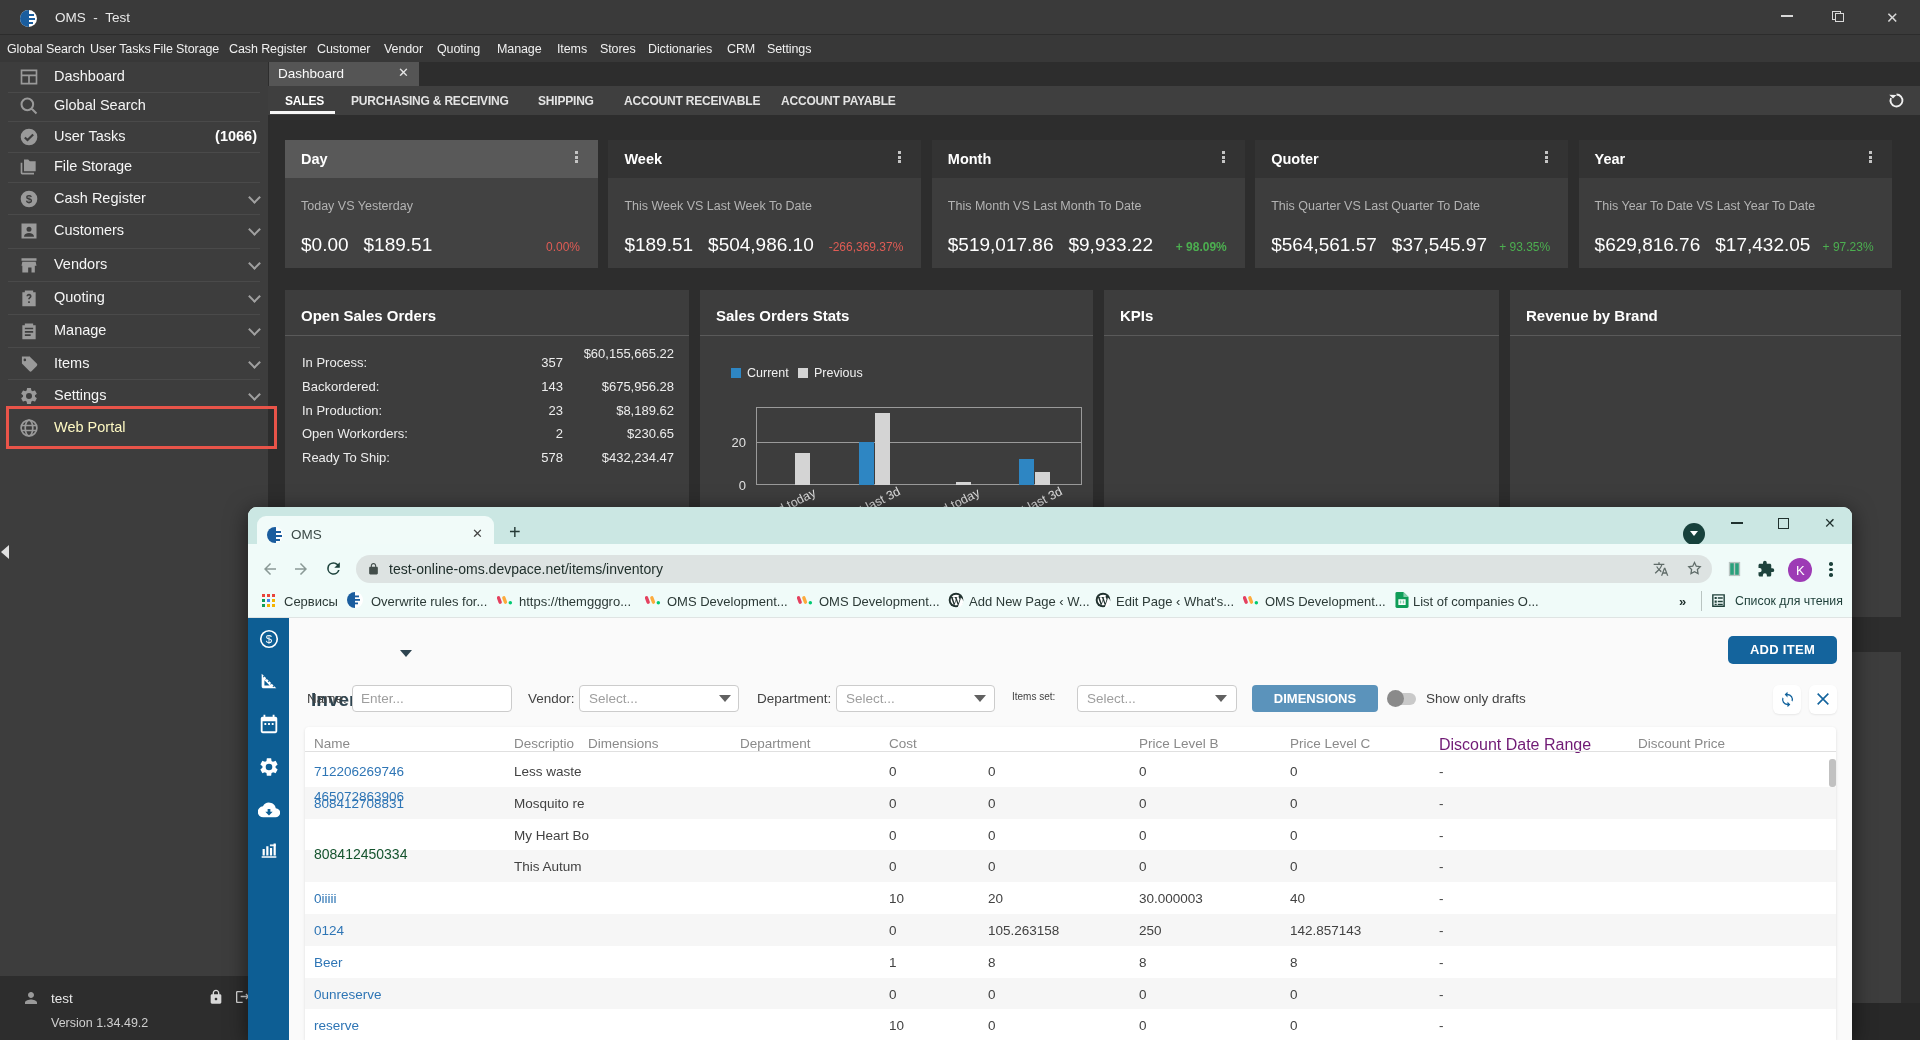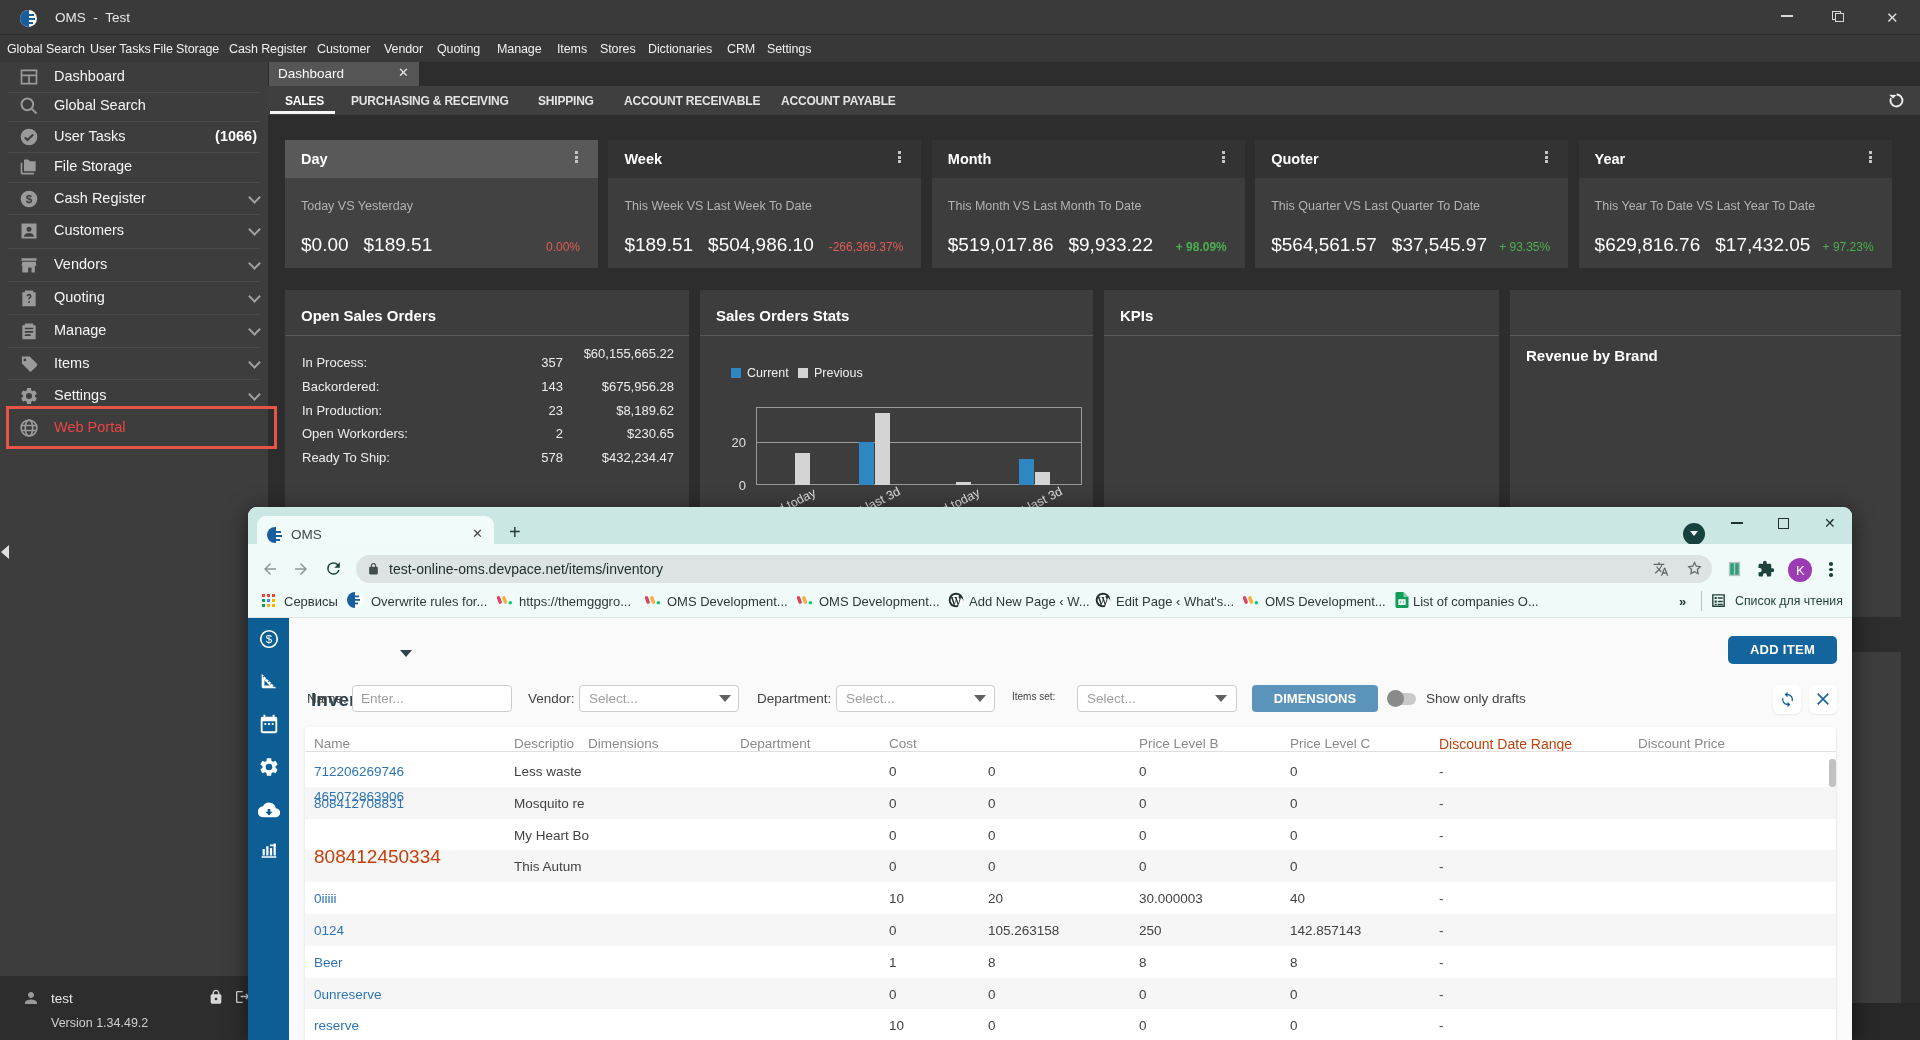--- a/index.html
+++ b/index.html
@@ -114,21 +114,21 @@
     <svg class="abs" style="left:19px;top:386px;" width="20" height="20" viewBox="0 0 24 24">
       <path fill="#9a9a9a" d="M19.14 12.94c.04-.3.06-.61.06-.94 0-.32-.02-.64-.07-.94l2.03-1.58c.18-.14.23-.41.12-.61l-1.92-3.32c-.12-.22-.37-.29-.59-.22l-2.39.96c-.5-.38-1.03-.7-1.62-.94L14.4 2.81c-.04-.24-.24-.41-.48-.41h-3.84c-.24 0-.43.17-.47.41L9.25 5.35c-.59.24-1.13.57-1.62.94l-2.39-.96c-.22-.08-.47 0-.59.22L2.74 8.87c-.12.21-.08.47.12.61l2.03 1.58c-.05.3-.09.63-.09.94s.02.64.07.94l-2.03 1.58c-.18.14-.23.41-.12.61l1.92 3.32c.12.22.37.29.59.22l2.39-.96c.5.38 1.03.7 1.62.94l.36 2.54c.05.24.24.41.48.41h3.84c.24 0 .44-.17.47-.41l.36-2.54c.59-.24 1.13-.56 1.62-.94l2.39.96c.22.08.47 0 .59-.22l1.92-3.32c.12-.22.07-.47-.12-.61l-2.01-1.58zM12 15.6A3.6 3.6 0 1 1 12 8.4a3.6 3.6 0 0 1 0 7.2z"></path>
     </svg>
     <div class="abs" style="left:54px;top:387px;color:#f5f5f5;font-size:14.5px;">Settings</div>
     <div class="abs" style="left:250px;top:390px;width:9px;height:9px;border-right:2px solid #a0a0a0;border-bottom:2px solid #a0a0a0;transform:rotate(45deg);"></div>
     <svg class="abs" style="left:19px;top:417.5px;" width="20" height="20" viewBox="0 0 24 24">
       <circle cx="12" cy="12" r="9.5" fill="none" stroke="#9a9a9a" stroke-width="2"></circle>
       <ellipse cx="12" cy="12" rx="4.5" ry="9.5" fill="none" stroke="#9a9a9a" stroke-width="2"></ellipse>
       <path stroke="#9a9a9a" stroke-width="2" d="M3 9h18M3 15h18"></path>
     </svg>
-    <div class="abs" style="left:54px;top:418.5px;color:#ef4444;font-size:14.5px;">Web Portal</div>
+    <div class="abs" style="left:54px;top:418.5px;color:#fef9c3;font-size:14.5px;">Web Portal</div>
     <div class="abs" style="left:8px;top:91.5px;width:252px;height:1px;background:#4a4a4a;"></div>
     <div class="abs" style="left:8px;top:121.4px;width:252px;height:1px;background:#4a4a4a;"></div>
     <div class="abs" style="left:8px;top:152.1px;width:252px;height:1px;background:#4a4a4a;"></div>
     <div class="abs" style="left:8px;top:182px;width:252px;height:1px;background:#4a4a4a;"></div>
     <div class="abs" style="left:8px;top:214.3px;width:252px;height:1px;background:#4a4a4a;"></div>
     <div class="abs" style="left:8px;top:247.5px;width:252px;height:1px;background:#4a4a4a;"></div>
     <div class="abs" style="left:8px;top:280.6px;width:252px;height:1px;background:#4a4a4a;"></div>
     <div class="abs" style="left:8px;top:313.7px;width:252px;height:1px;background:#4a4a4a;"></div>
     <div class="abs" style="left:8px;top:346.9px;width:252px;height:1px;background:#4a4a4a;"></div>
     <div class="abs" style="left:8px;top:379.2px;width:252px;height:1px;background:#4a4a4a;"></div>
@@ -203,21 +203,21 @@
     <div class="abs" style="left:285px;top:290px;width:404px;height:327px;background:#3d3d3d;"></div>
     <div class="abs" style="left:301px;top:307px;color:#fff;font-weight:bold;font-size:15px;">Open Sales Orders</div>
     <div class="abs" style="left:285px;top:335px;width:404px;height:1px;background:#5a5a5a;"></div>
     <div class="abs" style="left:700px;top:290px;width:393px;height:327px;background:#3d3d3d;"></div>
     <div class="abs" style="left:716px;top:307px;color:#fff;font-weight:bold;font-size:15px;">Sales Orders Stats</div>
     <div class="abs" style="left:700px;top:335px;width:393px;height:1px;background:#5a5a5a;"></div>
     <div class="abs" style="left:1104px;top:290px;width:395px;height:327px;background:#3d3d3d;"></div>
     <div class="abs" style="left:1120px;top:307px;color:#fff;font-weight:bold;font-size:15px;">KPIs</div>
     <div class="abs" style="left:1104px;top:335px;width:395px;height:1px;background:#5a5a5a;"></div>
     <div class="abs" style="left:1510px;top:290px;width:391px;height:327px;background:#3d3d3d;"></div>
-    <div class="abs" style="left:1526px;top:307px;color:#fff;font-weight:bold;font-size:15px;margin-top:40px;">Revenue by Brand</div>
+    <div class="abs" style="left:1526px;top:307px;color:#fff;font-weight:bold;font-size:15px;">Revenue by Brand</div>
     <div class="abs" style="left:1510px;top:335px;width:391px;height:1px;background:#5a5a5a;"></div>
     <div class="abs" style="left:302px;top:355.3px;color:#ededed;font-size:13px;">In Process:</div>
     <div class="abs" style="left:463px;top:355.3px;width:100px;text-align:right;color:#ededed;font-size:13px;">357</div>
     <div class="abs" style="left:533px;top:346px;width:141px;text-align:right;color:#ededed;font-size:13px;">$60,155,665.22</div>
     <div class="abs" style="left:302px;top:379px;color:#ededed;font-size:13px;">Backordered:</div>
     <div class="abs" style="left:463px;top:379px;width:100px;text-align:right;color:#ededed;font-size:13px;">143</div>
     <div class="abs" style="left:533px;top:379px;width:141px;text-align:right;color:#ededed;font-size:13px;">$675,956.28</div>
     <div class="abs" style="left:302px;top:402.7px;color:#ededed;font-size:13px;">In Production:</div>
     <div class="abs" style="left:463px;top:402.7px;width:100px;text-align:right;color:#ededed;font-size:13px;">23</div>
     <div class="abs" style="left:533px;top:402.7px;width:141px;text-align:right;color:#ededed;font-size:13px;">$8,189.62</div>
@@ -436,21 +436,21 @@
       </svg>
       <div class="abs" style="left:305px;top:727px;width:1531px;height:313px;background:#fff;border-radius:4px 4px 0 0;box-shadow:0 1px 3px rgba(0,0,0,0.12);"></div>
       <div class="abs" style="left:314px;top:736px;color:#8a8a8a;font-size:13.5px;">Name</div>
       <div class="abs" style="left:514px;top:736px;color:#8a8a8a;font-size:13.5px;">Descriptio</div>
       <div class="abs" style="left:588px;top:736px;color:#8a8a8a;font-size:13.5px;">Dimensions</div>
       <div class="abs" style="left:740px;top:736px;color:#8a8a8a;font-size:13.5px;">Department</div>
       <div class="abs" style="left:889px;top:736px;color:#8a8a8a;font-size:13.5px;">Cost</div>
       <div class="abs" style="left:988px;top:736px;color:#8a8a8a;font-size:13.5px;margin-top:48px;">Price Level A</div>
       <div class="abs" style="left:1139px;top:736px;color:#8a8a8a;font-size:13.5px;">Price Level B</div>
       <div class="abs" style="left:1290px;top:736px;color:#8a8a8a;font-size:13.5px;">Price Level C</div>
-      <div class="abs" style="left:1439px;top:736px;color:#c2410c;font-size:14px;">Discount Date Range</div>
+      <div class="abs" style="left:1439px;top:736px;color:#701a75;font-size:16px;">Discount Date Range</div>
       <div class="abs" style="left:1638px;top:736px;color:#8a8a8a;font-size:13.5px;">Discount Price</div>
       <div class="abs" style="left:305px;top:751px;width:1531px;height:1px;background:#e0e0e0;"></div>
       <div class="abs" style="left:314px;top:764px;color:#2e75b5;font-size:13.5px;">712206269746</div>
       <div class="abs" style="left:514px;top:764px;color:#424242;font-size:13.5px;">Less waste</div>
       <div class="abs" style="left:889px;top:764px;color:#424242;font-size:13.5px;">0</div>
       <div class="abs" style="left:988px;top:764px;color:#424242;font-size:13.5px;">0</div>
       <div class="abs" style="left:1139px;top:764px;color:#424242;font-size:13.5px;">0</div>
       <div class="abs" style="left:1290px;top:764px;color:#424242;font-size:13.5px;">0</div>
       <div class="abs" style="left:1439px;top:764px;color:#424242;font-size:13.5px;">-</div>
       <div class="abs" style="left:305px;top:786.8px;width:1531px;height:31.8px;background:#f6f6f6;"></div>
@@ -462,21 +462,21 @@
       <div class="abs" style="left:1290px;top:795.8px;color:#424242;font-size:13.5px;">0</div>
       <div class="abs" style="left:1439px;top:795.8px;color:#424242;font-size:13.5px;">-</div>
       <div class="abs" style="left:314px;top:789px;color:#2e75b5;font-size:13.5px;">465072863906</div>
       <div class="abs" style="left:514px;top:827.6px;color:#424242;font-size:13.5px;">My Heart Bо</div>
       <div class="abs" style="left:889px;top:827.6px;color:#424242;font-size:13.5px;">0</div>
       <div class="abs" style="left:988px;top:827.6px;color:#424242;font-size:13.5px;">0</div>
       <div class="abs" style="left:1139px;top:827.6px;color:#424242;font-size:13.5px;">0</div>
       <div class="abs" style="left:1290px;top:827.6px;color:#424242;font-size:13.5px;">0</div>
       <div class="abs" style="left:1439px;top:827.6px;color:#424242;font-size:13.5px;">-</div>
       <div class="abs" style="left:305px;top:850.4px;width:1531px;height:31.8px;background:#f6f6f6;"></div>
-      <div class="abs" style="left:314px;top:846px;color:#c2410c;font-size:19px;">808412450334</div>
+      <div class="abs" style="left:314px;top:846px;color:#14532d;font-size:14px;">808412450334</div>
       <div class="abs" style="left:514px;top:859.4px;color:#424242;font-size:13.5px;">This Autum</div>
       <div class="abs" style="left:889px;top:859.4px;color:#424242;font-size:13.5px;">0</div>
       <div class="abs" style="left:988px;top:859.4px;color:#424242;font-size:13.5px;">0</div>
       <div class="abs" style="left:1139px;top:859.4px;color:#424242;font-size:13.5px;">0</div>
       <div class="abs" style="left:1290px;top:859.4px;color:#424242;font-size:13.5px;">0</div>
       <div class="abs" style="left:1439px;top:859.4px;color:#424242;font-size:13.5px;">-</div>
       <div class="abs" style="left:314px;top:891.2px;color:#2e75b5;font-size:13.5px;">0iiiii</div>
       <div class="abs" style="left:889px;top:891.2px;color:#424242;font-size:13.5px;">10</div>
       <div class="abs" style="left:988px;top:891.2px;color:#424242;font-size:13.5px;">20</div>
       <div class="abs" style="left:1139px;top:891.2px;color:#424242;font-size:13.5px;">30.000003</div>

